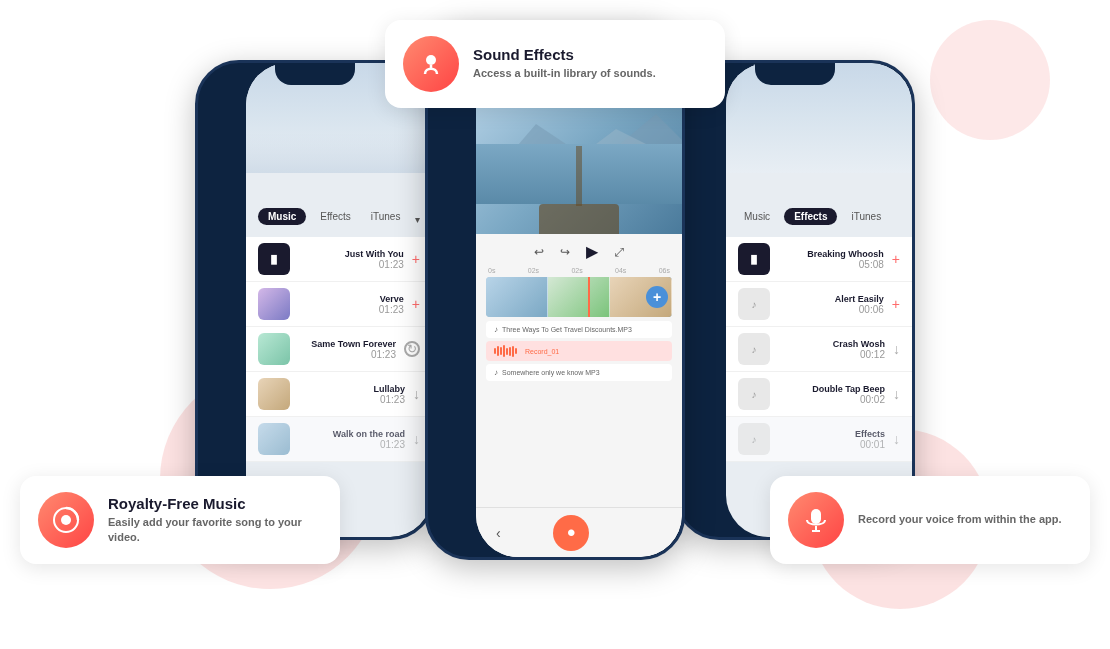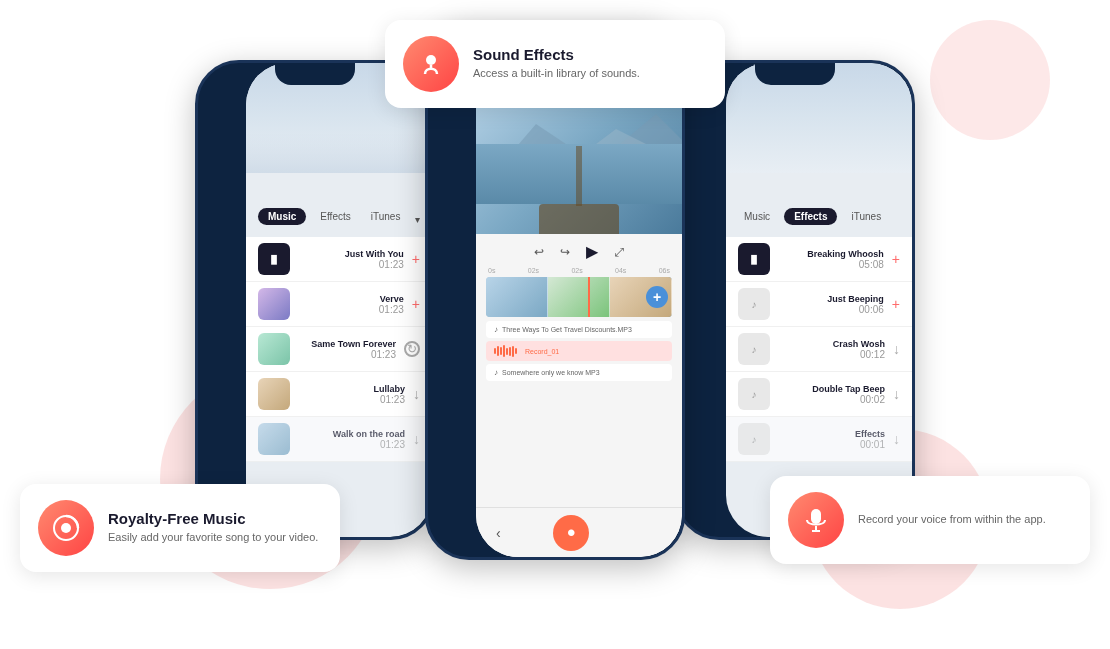--- a/index.html
+++ b/index.html
@@ -463,21 +463,21 @@
       border-radius: 16px;
       box-shadow: 0 4px 20px rgba(0,0,0,0.1);
       display: flex;
       align-items: center;
       gap: 14px;
       z-index: 10;
     }
 
     .feature-card-left {
       left: 20px;
-      bottom: 77px;
+      bottom: 85px;
       width: 320px;
       padding: 16px 18px;
     }
 
     .feature-card-center-top {
       top: 20px;
       left: 50%;
       transform: translateX(-50%);
       width: 340px;
       padding: 16px 18px;
@@ -507,20 +507,21 @@
       font-size: 15px;
       font-weight: 800;
       color: #1a1a2e;
       margin-bottom: 3px;
     }
 
     .feature-text p {
       font-size: 11px;
       color: #666;
       line-height: 1.4;
+      font-weight: bold;
     }
 
     
     .thumb-grad-1 { background: linear-gradient(135deg, #b8d4e8, #7ba8c4); }
     .thumb-grad-2 { background: linear-gradient(135deg, #d4b8e8, #7b7ac4); }
     .thumb-grad-3 { background: linear-gradient(135deg, #b8e8d4, #7bc4a8); }
     .thumb-grad-4 { background: linear-gradient(135deg, #e8d4b8, #c4a87b); }
 
     .outer-wrap {
       position: relative;
@@ -706,21 +707,21 @@
             <div class="music-info">
               <div class="music-title">Breaking Whoosh</div>
               <div class="music-duration">05:08</div>
             </div>
             <span class="music-action">+</span>
           </div>
 
           <div class="music-item">
             <div class="music-thumb" style="background:#e8e8e8;font-size:10px;display:flex;align-items:center;justify-content:center;color:#999;">♪</div>
             <div class="music-info">
-              <div class="music-title">Just Beeping</div>
+              <div class="music-title">Alert Easily</div>
               <div class="music-duration">00:06</div>
             </div>
             <span class="music-action">+</span>
           </div>
 
           <div class="music-item">
             <div class="music-thumb" style="background:#e8e8e8;font-size:10px;display:flex;align-items:center;justify-content:center;color:#999;">♪</div>
             <div class="music-info">
               <div class="music-title">Crash Wosh</div>
               <div class="music-duration">00:12</div>

